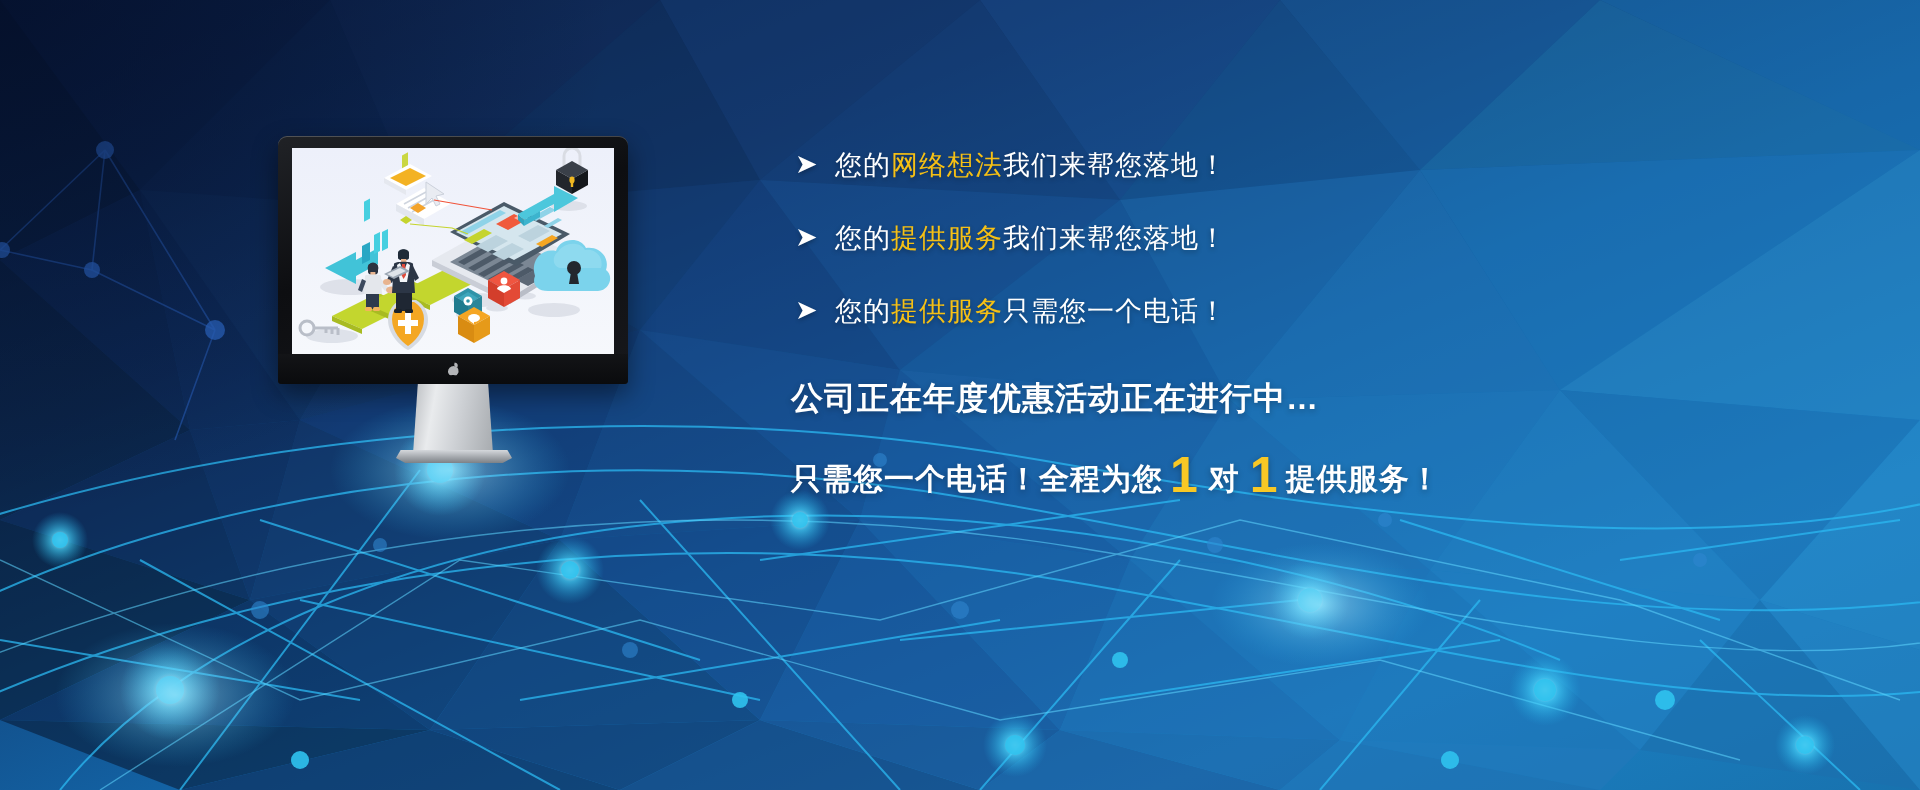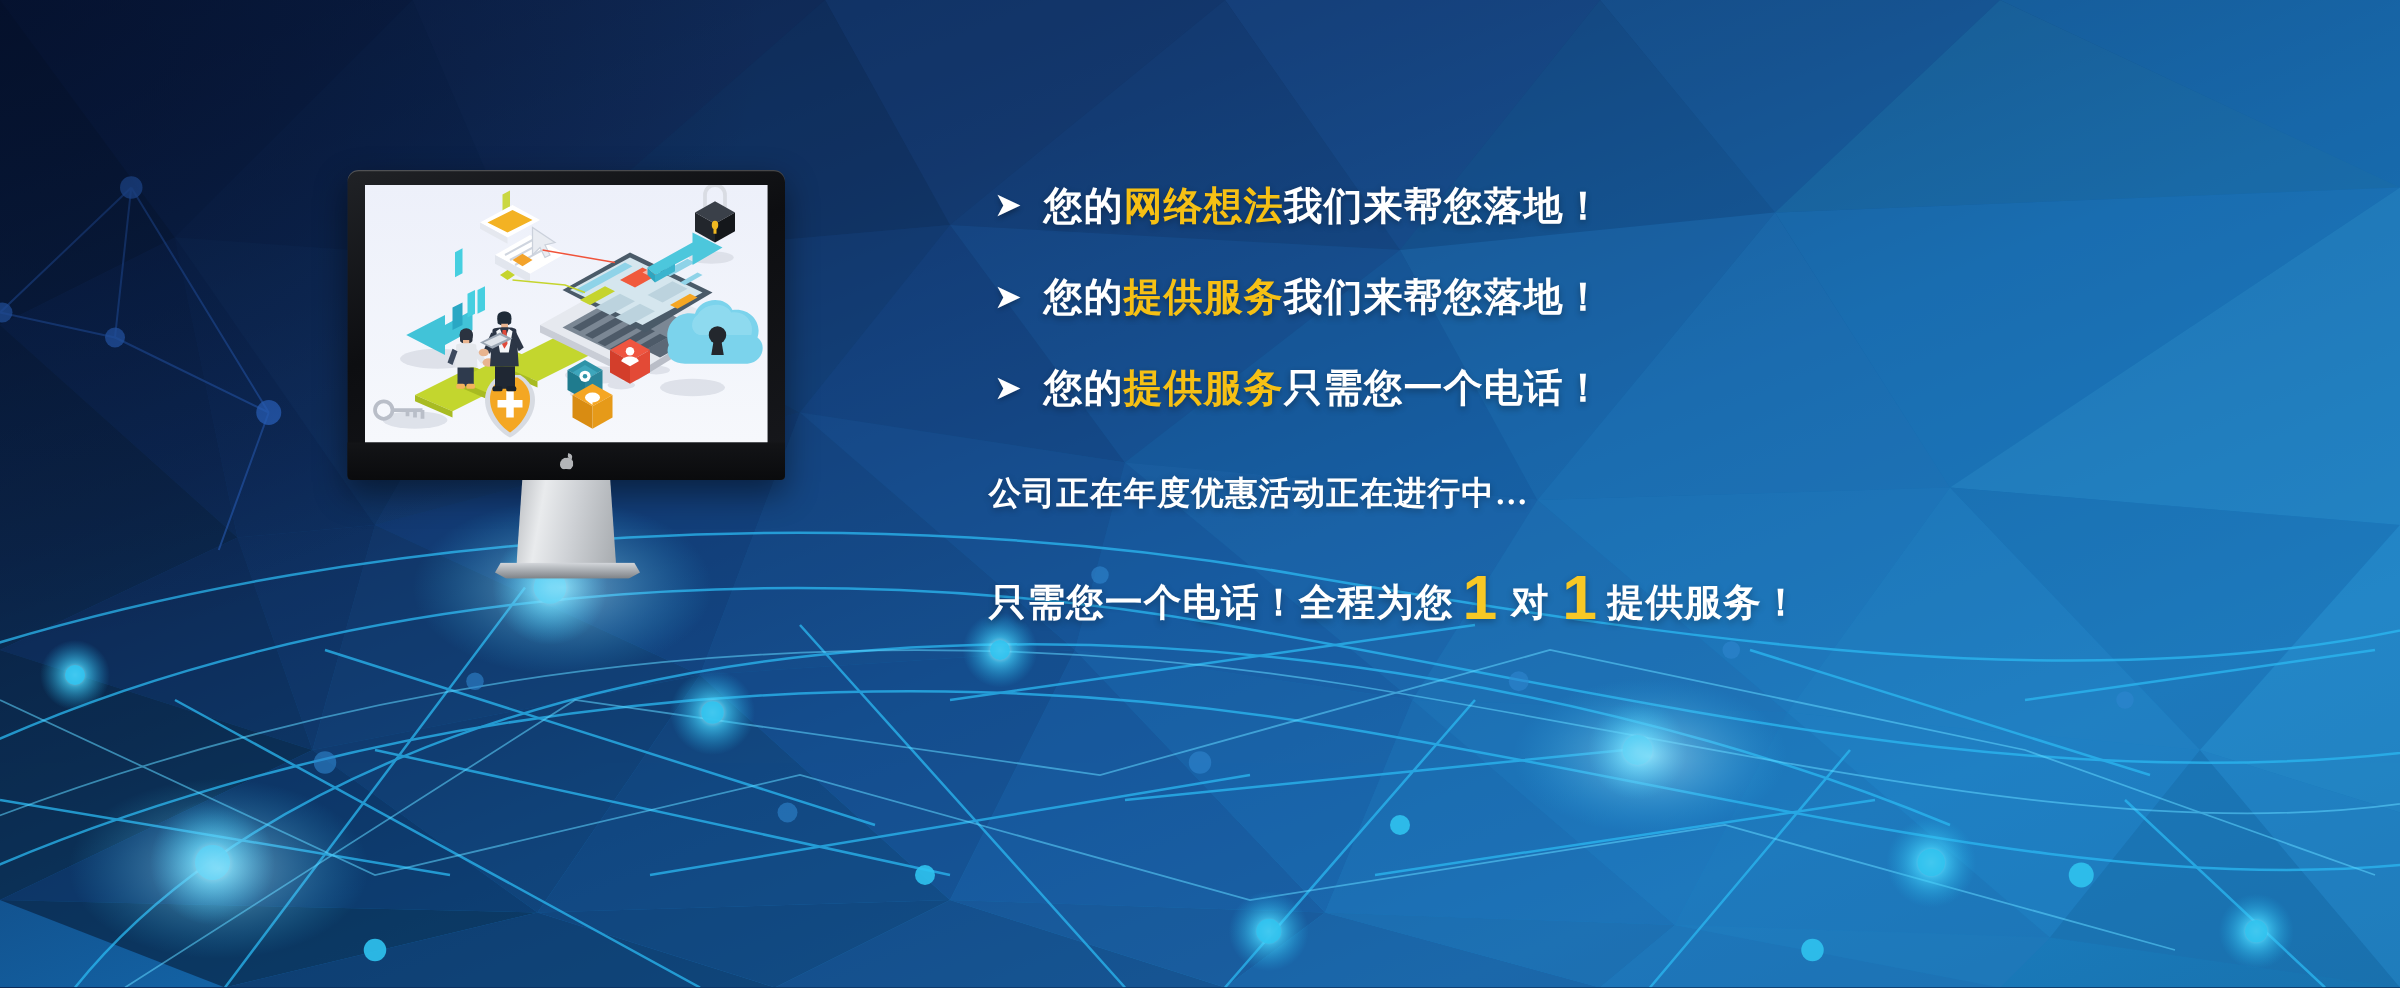--- a/index.html
+++ b/index.html
@@ -69,32 +69,32 @@
   
   .copy { position:absolute; left:795px; top:128px; z-index:8; width:760px; }
 
   .bullet-row { display:flex; align-items:center; height:73px; }
   .bullet-arrow {
     width:40px; flex:0 0 40px; color:#ffffff; font-size:27px; line-height:1;
     text-shadow:0 2px 4px rgba(0,0,0,.30);
     display:flex; align-items:center;
   }
   .bullet-text {
-    font-size:31px; font-weight:bold; color:#ffffff; letter-spacing:1px;
+    font-size:27px; font-weight:normal; color:#ffffff; letter-spacing:1px;
     white-space:nowrap; text-shadow:0 2px 5px rgba(0,0,0,.32);
   }
   .hl { color:#f6c014; }
 
   .tagline {
     margin-top:30px; margin-left:-4px;
-    font-size:26px; font-weight:bold; color:#ffffff; letter-spacing:1px;
-    white-space:nowrap; text-shadow:0 2px 6px rgba(0,0,0,.30);font-family:Liberation Serif, serif;
+    font-size:32px; font-weight:bold; color:#ffffff; letter-spacing:1px;
+    white-space:nowrap; text-shadow:0 2px 6px rgba(0,0,0,.30);
   }
   .cta {
-    margin-top:38px; margin-left:-4px;
+    margin-top:26px; margin-left:-4px;
     display:flex; align-items:baseline;
     font-size:30px; font-weight:bold; color:#ffffff; letter-spacing:1px;
     white-space:nowrap; text-shadow:0 2px 6px rgba(0,0,0,.30);
   }
   .cta .big-num {
     font-size:50px; color:#f8c825; font-weight:bold;
     padding:0 7px; line-height:1; position:relative; top:3px;
   }
   .cta .mid { padding:0 3px; }
 </style>

